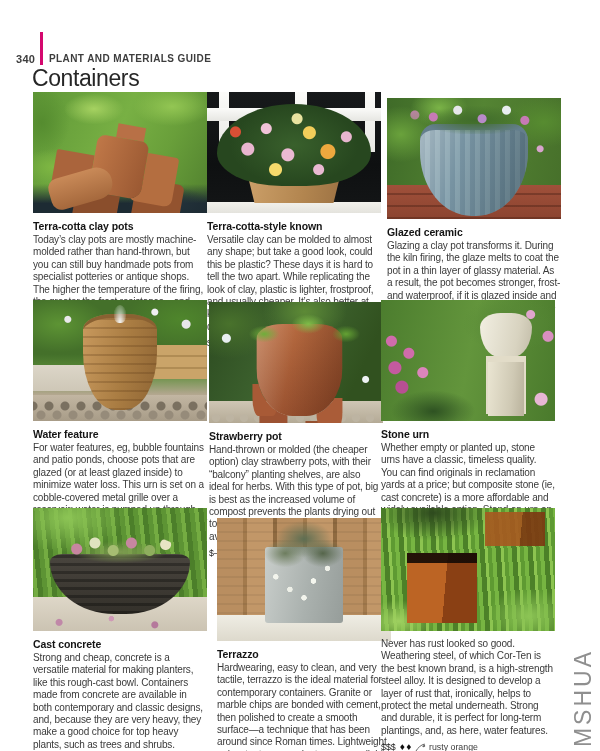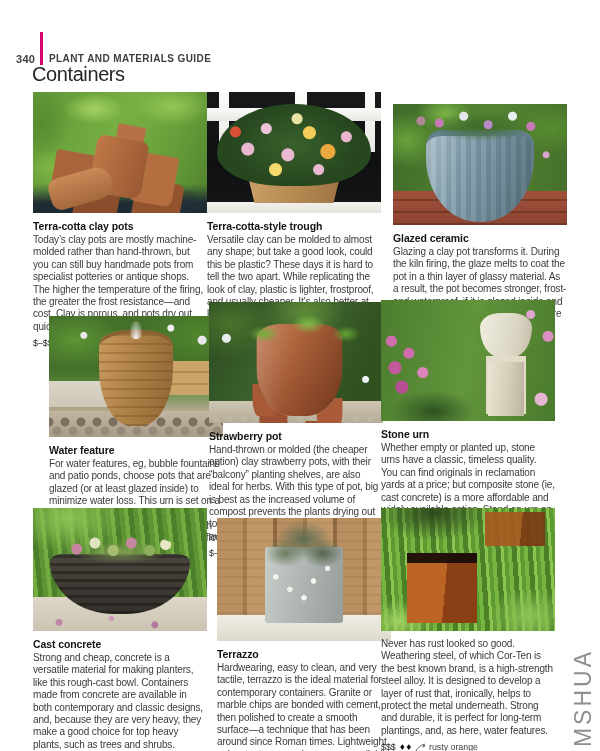--- a/index.html
+++ b/index.html
@@ -4,21 +4,21 @@
 <style>
   html,body{margin:0;padding:0;background:#ffffff;}
   body{width:600px;height:751px;font-family:"Liberation Sans","DejaVu Sans",sans-serif;}
   .page{position:relative;width:600px;height:751px;background:#fff;overflow:hidden;}
 
   
   .runhead{position:absolute;top:16px;left:0;width:100%;height:40px;margin-top:16px;}
   .pagenum{position:absolute;left:16px;top:21px;font-size:11px;font-weight:700;color:#3d3d3d;letter-spacing:.3px;}
   .accent-bar{position:absolute;left:40px;top:0;width:3px;height:33px;background:#d4086e;}
   .section{position:absolute;left:49px;top:21px;font-size:10px;font-weight:700;color:#3d3d3d;letter-spacing:.4px;text-align:center;}
-  .pagetitle{position:absolute;left:32px;top:50px;font-size:20px;font-weight:400;color:#262626;letter-spacing:-.4px;}
+  .pagetitle{position:absolute;left:32px;top:50px;font-size:23px;font-weight:400;color:#262626;letter-spacing:-.4px;}
 
   
   .grid{position:absolute;top:92px;left:33px;width:534px;display:grid;
         grid-template-columns:174px 174px 174px;
         grid-template-rows:208px 208px auto;}
   .cell{position:relative;width:174px;}
   .photo{position:relative;width:174px;height:121px;overflow:hidden;margin-bottom:7px;}
   .r3 .photo{height:123px;}
 
   .cap-title{margin:0 0 2px 0;font-size:10.5px;font-weight:700;color:#141414;letter-spacing:-.1px;}
@@ -250,56 +250,56 @@
               </svg>
             </span>
           <span class="color-note">soft orange and sandy yellow clay</span>
         </p>
       </figcaption>
     </figure>
 
     <figure class="cell r1" style="margin:0;">
       <div class="photo ph2"></div>
       <figcaption>
-        <h3 class="cap-title">Terra-cotta-style trough</h3>
+        <h3 class="cap-title">Terra-cotta-style known</h3>
         <p class="cap-desc">Versatile clay can be molded to almost any shape; but take a good look, could this be plastic? These days it is hard to tell the two apart. While replicating the look of clay, plastic is lighter, frostproof, and usually cheaper. It’s also better at keeping compost and plant roots moist during hot dry spells.</p>
         <p class="cap-meta">
           <span class="price">$–$$</span>
           <span class="diamonds">♦</span>
           <span class="brush">
               <svg width="11" height="9" viewBox="0 0 11 9">
                 <path d="M1 8 C3 4.5 6 2 9.5 1" stroke="#666" fill="none" stroke-width="1"></path>
                 <path d="M7.2 3.6 L9.8 1 L10.2 3.2 C9.3 4.4 8.2 4.5 7.2 3.6 Z" fill="#666"></path>
               </svg>
             </span>
           <span class="color-note">clay colors or, if plastic, a huge color range</span>
         </p>
       </figcaption>
     </figure>
 
-    <figure class="cell r1" style="margin:12px;">
+    <figure class="cell r1" style="margin:6px;">
       <div class="photo ph3"></div>
       <figcaption>
         <h3 class="cap-title">Glazed ceramic</h3>
         <p class="cap-desc">Glazing a clay pot transforms it. During the kiln firing, the glaze melts to coat the pot in a thin layer of glassy material. As a result, the pot becomes stronger, frost- and waterproof, if it is glazed inside and out, and, depending on the glaze, more colorful. Match your pots with planting for a unified display.</p>
         <p class="cap-meta">
           <span class="price">$–$$</span>
           <span class="diamonds">♦♦</span>
           <span class="brush">
               <svg width="11" height="9" viewBox="0 0 11 9">
                 <path d="M1 8 C3 4.5 6 2 9.5 1" stroke="#666" fill="none" stroke-width="1"></path>
                 <path d="M7.2 3.6 L9.8 1 L10.2 3.2 C9.3 4.4 8.2 4.5 7.2 3.6 Z" fill="#666"></path>
               </svg>
             </span>
           <span class="color-note">huge color range</span>
         </p>
       </figcaption>
     </figure>
 
-    <figure class="cell r2" style="margin:16px;">
+    <figure class="cell r2" style="margin:0;">
       <div class="photo ph4"></div>
       <figcaption>
         <h3 class="cap-title">Water feature</h3>
         <p class="cap-desc">For water features, eg, bubble fountains and patio ponds, choose pots that are glazed (or at least glazed inside) to minimize water loss. This urn is set on a cobble-covered metal grille over a reservoir; water is pumped up through the drainage hole in the base to overflow back into the tank.</p>
         <p class="cap-meta">
           <span class="price">$–$$</span>
           <span class="diamonds">♦</span>
           <span class="brush">
               <svg width="11" height="9" viewBox="0 0 11 9">
                 <path d="M1 8 C3 4.5 6 2 9.5 1" stroke="#666" fill="none" stroke-width="1"></path>

